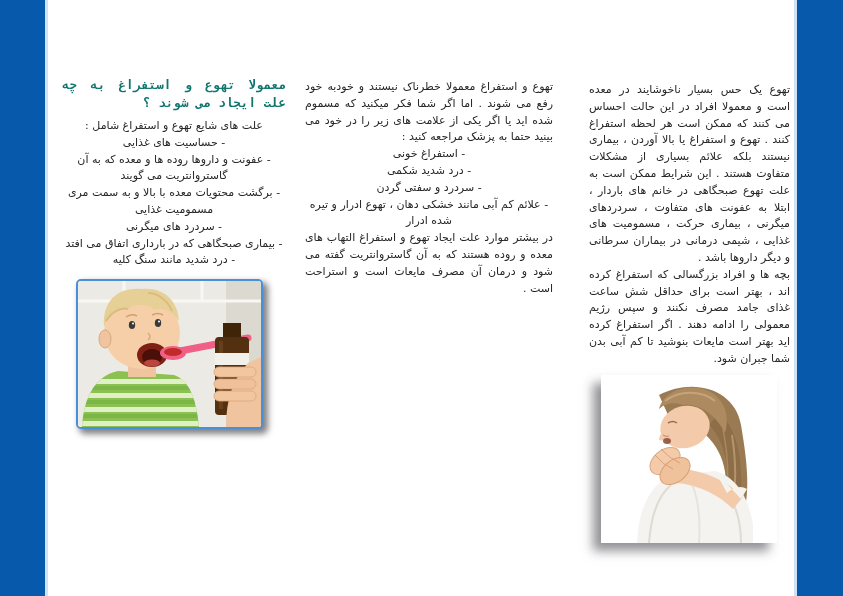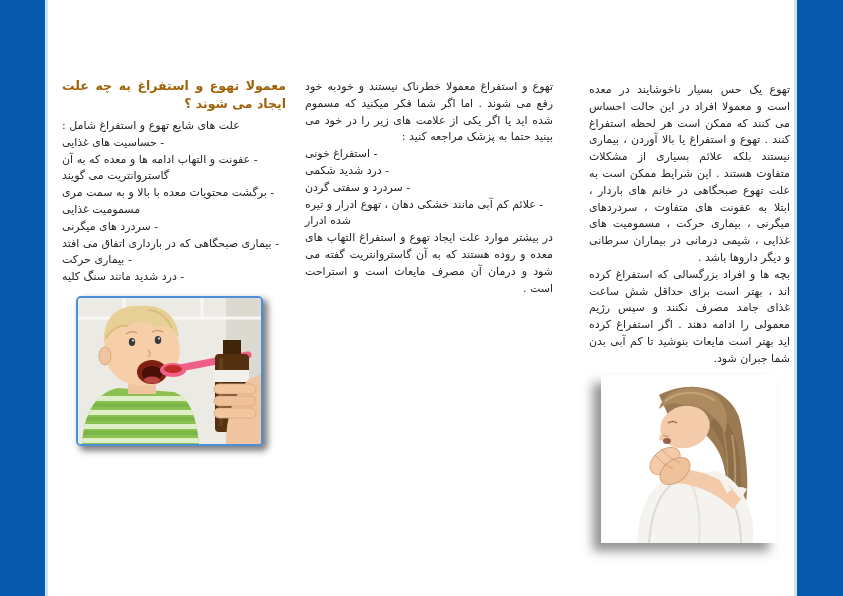--- a/index.html
+++ b/index.html
@@ -11,29 +11,29 @@
   }
   .stripe { position:absolute; top:0; height:596px; }
   .stripe-left  { left:0;  width:45px; background:#0659ab; }
   .stripe-right { right:0; width:46px; background:#0659ab; }
   .stripe-edge  { position:absolute; top:0; height:596px; width:3px; background:#cfe3f7; }
   .stripe-edge-left  { left:45px; }
   .stripe-edge-right { right:46px; }
 
   .panel { position:absolute; direction:rtl; font-size:11px; line-height:16.8px; }
   .panel p { margin:0; text-align:justify; }
-  .panel p.li { text-align:left; }
+  .panel p.li { text-align:center; }
 
   .panel-right  { top:82px;  right:53px;  width:201px; }
   .panel-middle { top:79px;  left:305px;  width:248px; }
   .panel-left   { top:77px;  left:62px;   width:224px; }
 
   .sec-title {
-    color:#a16207; font-weight:bold; font-size:12px; line-height:17px;
-    text-align:right; margin:0 0 3px 0;
+    color:#0f766e; font-weight:bold; font-size:12px; line-height:17px;
+    text-align:right; margin:0 0 3px 0;font-family:Liberation Mono, monospace;
   }
   .sec-title.two-line { font-size:12.5px; line-height:18px; text-align:justify; margin-bottom:5px; }
 
   .photo { display:block; }
   .photo-toddler {
     margin:10px 23px 0 0; width:183px; height:146px;
     border:2px solid #4a90d9; border-radius:5px;
     box-shadow:4px 4px 6px 1px rgba(25,25,32,.55);
     overflow:hidden; background:#eceae4;
   }
@@ -105,26 +105,25 @@
     <p class="li">- درد شدید شکمی</p>
     <p class="li">- سردرد و سفتی گردن</p>
     <p class="li">- علائم کم آبی مانند خشکی دهان ، تهوع ادرار و تیره شده ادرار</p>
     <p>در بیشتر موارد علت ایجاد تهوع و استفراغ التهاب های معده و روده هستند که به آن گاستروانتریت گفته می شود و درمان آن مصرف مایعات است و استراحت است .</p>
   </div>
 
   <div class="panel panel-left">
     <p class="sec-title two-line">معمولا تهوع و استفراغ به چه علت ایجاد می شوند ؟</p>
     <p class="li">علت های شایع تهوع و استفراغ شامل :</p>
     <p class="li">- حساسیت های غذایی</p>
-    <p class="li">- عفونت و التهاب ادامه ها و معده که به آن گاستروانتریت می گویند</p>
+    <p class="li">- عفونت و داروها روده ها و معده که به آن گاستروانتریت می گویند</p>
     <p class="li">- برگشت محتویات معده با بالا و به سمت مری</p>
     <p class="li">مسمومیت غذایی</p>
     <p class="li">- سردرد های میگرنی</p>
     <p class="li">- بیماری صبحگاهی که در بارداری اتفاق می افتد</p>
-    <p class="li">- بیماری حرکت</p>
     <p class="li">- درد شدید مانند سنگ کلیه</p>
 
     <div class="photo photo-toddler">
       <svg width="183" height="146" viewBox="0 0 183 146">
         <rect width="183" height="146" fill="#eceae4"></rect>
         <rect x="148" y="0" width="35" height="146" fill="#dcd9d0"></rect>
         <line x1="0" y1="20" x2="183" y2="20" stroke="#f8f7f3" stroke-width="3"></line>
         <line x1="46" y1="0" x2="46" y2="20" stroke="#f8f7f3" stroke-width="3"></line>
         <line x1="124" y1="0" x2="124" y2="20" stroke="#f8f7f3" stroke-width="3"></line>
 

